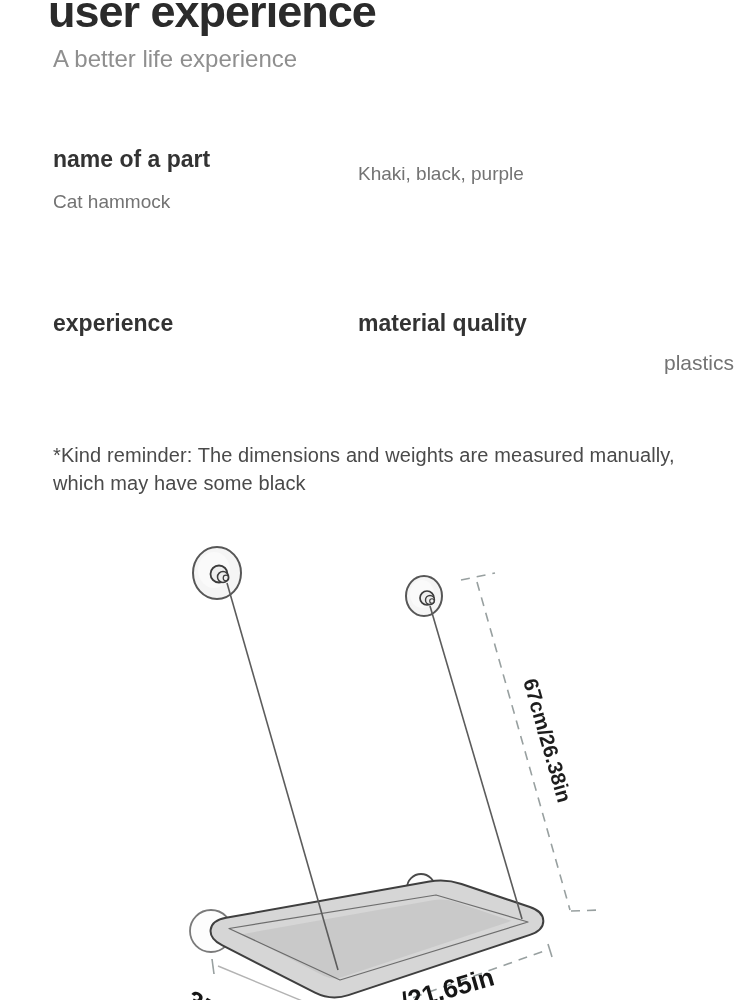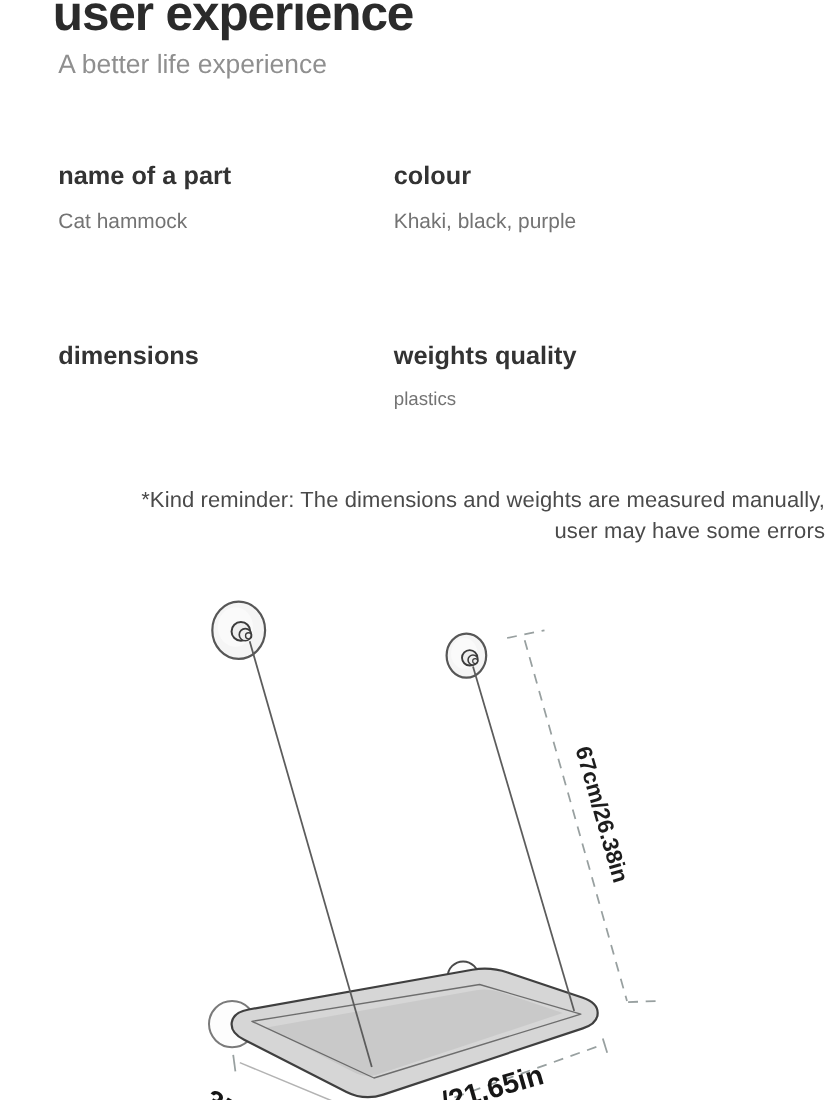--- a/index.html
+++ b/index.html
@@ -8,24 +8,24 @@
   .page { position:relative; width:750px; height:1000px; }
 
   .title { margin:-13px 0 0 48px; font-size:45px; font-weight:700;
            letter-spacing:-1px; color:#2b2b2b; line-height:1.1; }
   .subtitle { margin:8px 0 0 53px; font-size:24px; color:#8f8f8f; }
 
   .spec-grid { display:grid; grid-template-columns:305px 1fr;
                row-gap:95px; margin:72px 16px 0 53px; }
   .spec-label { font-size:23px; font-weight:700; color:#333333; line-height:28px; }
   .spec-value { margin-top:17px; font-size:19px; color:#737373; line-height:24px; }
-  .spec:nth-child(4) .spec-value { font-size:17px; margin-top:14px; }
+  .spec:nth-child(4) .spec-value { font-size:21px; margin-top:14px;text-align:right; }
 
   .reminder { margin:66px 0 0 53px; font-size:20px; color:#4a4a4a;
-              line-height:28.5px; letter-spacing:0.1px;text-align:right; }
+              line-height:28.5px; letter-spacing:0.1px; }
 
   .figure { display:block; margin-top:26px; }
 
   .cup-body { fill:#f5f5f5; stroke:#575757; stroke-width:2; }
   .knob { fill:#efefef; stroke:#3c3c3c; }
   .string { stroke:#5c5c5c; stroke-width:1.6; fill:none; }
   .dash { stroke:#98a0a0; stroke-width:1.6; fill:none; stroke-dasharray:9 7; }
   .tick { stroke:#98a0a0; stroke-width:1.6; fill:none; }
   .thinline { stroke:#b3b3b3; stroke-width:1.4; fill:none; }
   .dim-label { font-size:20.5px; font-weight:600; fill:#1d1d1d; }
@@ -38,33 +38,32 @@
 
   <h1 class="title">user experience</h1>
   <p class="subtitle">A better life experience</p>
 
   <div class="spec-grid">
     <div class="spec">
       <h2 class="spec-label">name of a part</h2>
       <p class="spec-value">Cat hammock</p>
     </div>
     <div class="spec">
-      <h2 class="spec-label">colour</h2>
       <p class="spec-value">Khaki, black, purple</p>
     </div>
     <div class="spec">
-      <h2 class="spec-label">dimensions</h2>
+      <h2 class="spec-label">experience</h2>
     </div>
     <div class="spec">
-      <h2 class="spec-label">weights quality</h2>
+      <h2 class="spec-label">material quality</h2>
       <p class="spec-value">plastics</p>
     </div>
   </div>
 
-  <p class="reminder"><span>*Kind reminder: The dimensions and weights are measured manually,</span><br><span>user may have some errors</span></p>
+  <p class="reminder"><span>*Kind reminder: The dimensions and weights are measured manually,</span><br><span>which may have some black</span></p>
 
   <svg class="figure" width="750" height="480" viewBox="0 520 750 480" xmlns="http://www.w3.org/2000/svg">
 
     <circle cx="421" cy="884" r="14" fill="#fdfdfd" stroke="#4a4a4a" stroke-width="1.8"></circle>
     <circle cx="211" cy="927" r="21" fill="#fdfdfd" stroke="#7a7a7a" stroke-width="1.8"></circle>
 
     <g>
       <path d="M 227.8,923.6 L 431.2,887.4 Q 445,885 458.3,889.5 L 526.7,912.5 Q 540,917 526.7,921.4
                L 345.3,981.6 Q 332,986 319.5,979.7 L 226.5,932.3 Q 214,926 227.8,923.6 Z" fill="none" stroke="#3f3f3f" stroke-width="22" stroke-linejoin="round"></path>
       <path d="M 227.8,923.6 L 431.2,887.4 Q 445,885 458.3,889.5 L 526.7,912.5 Q 540,917 526.7,921.4

